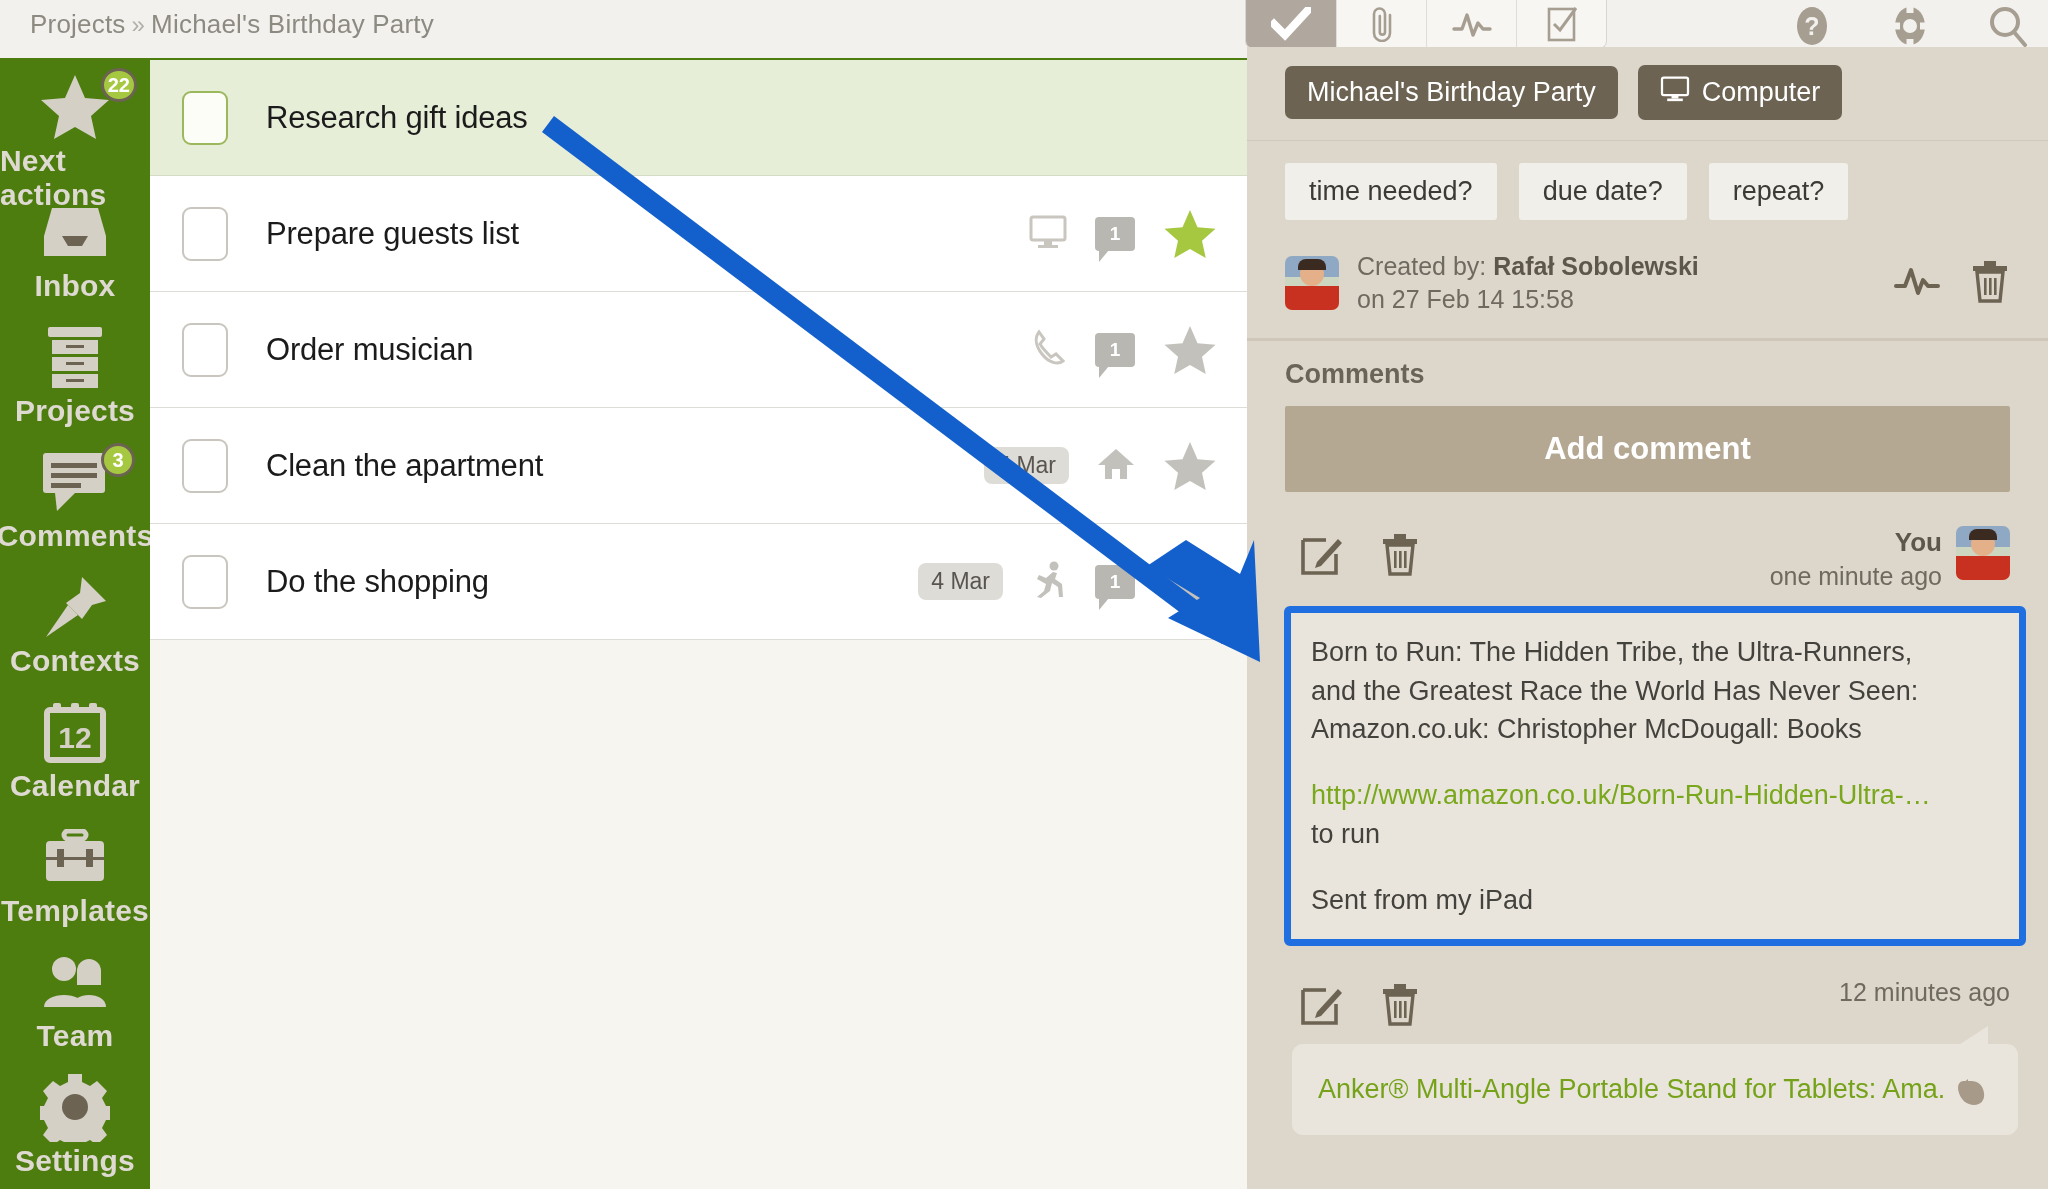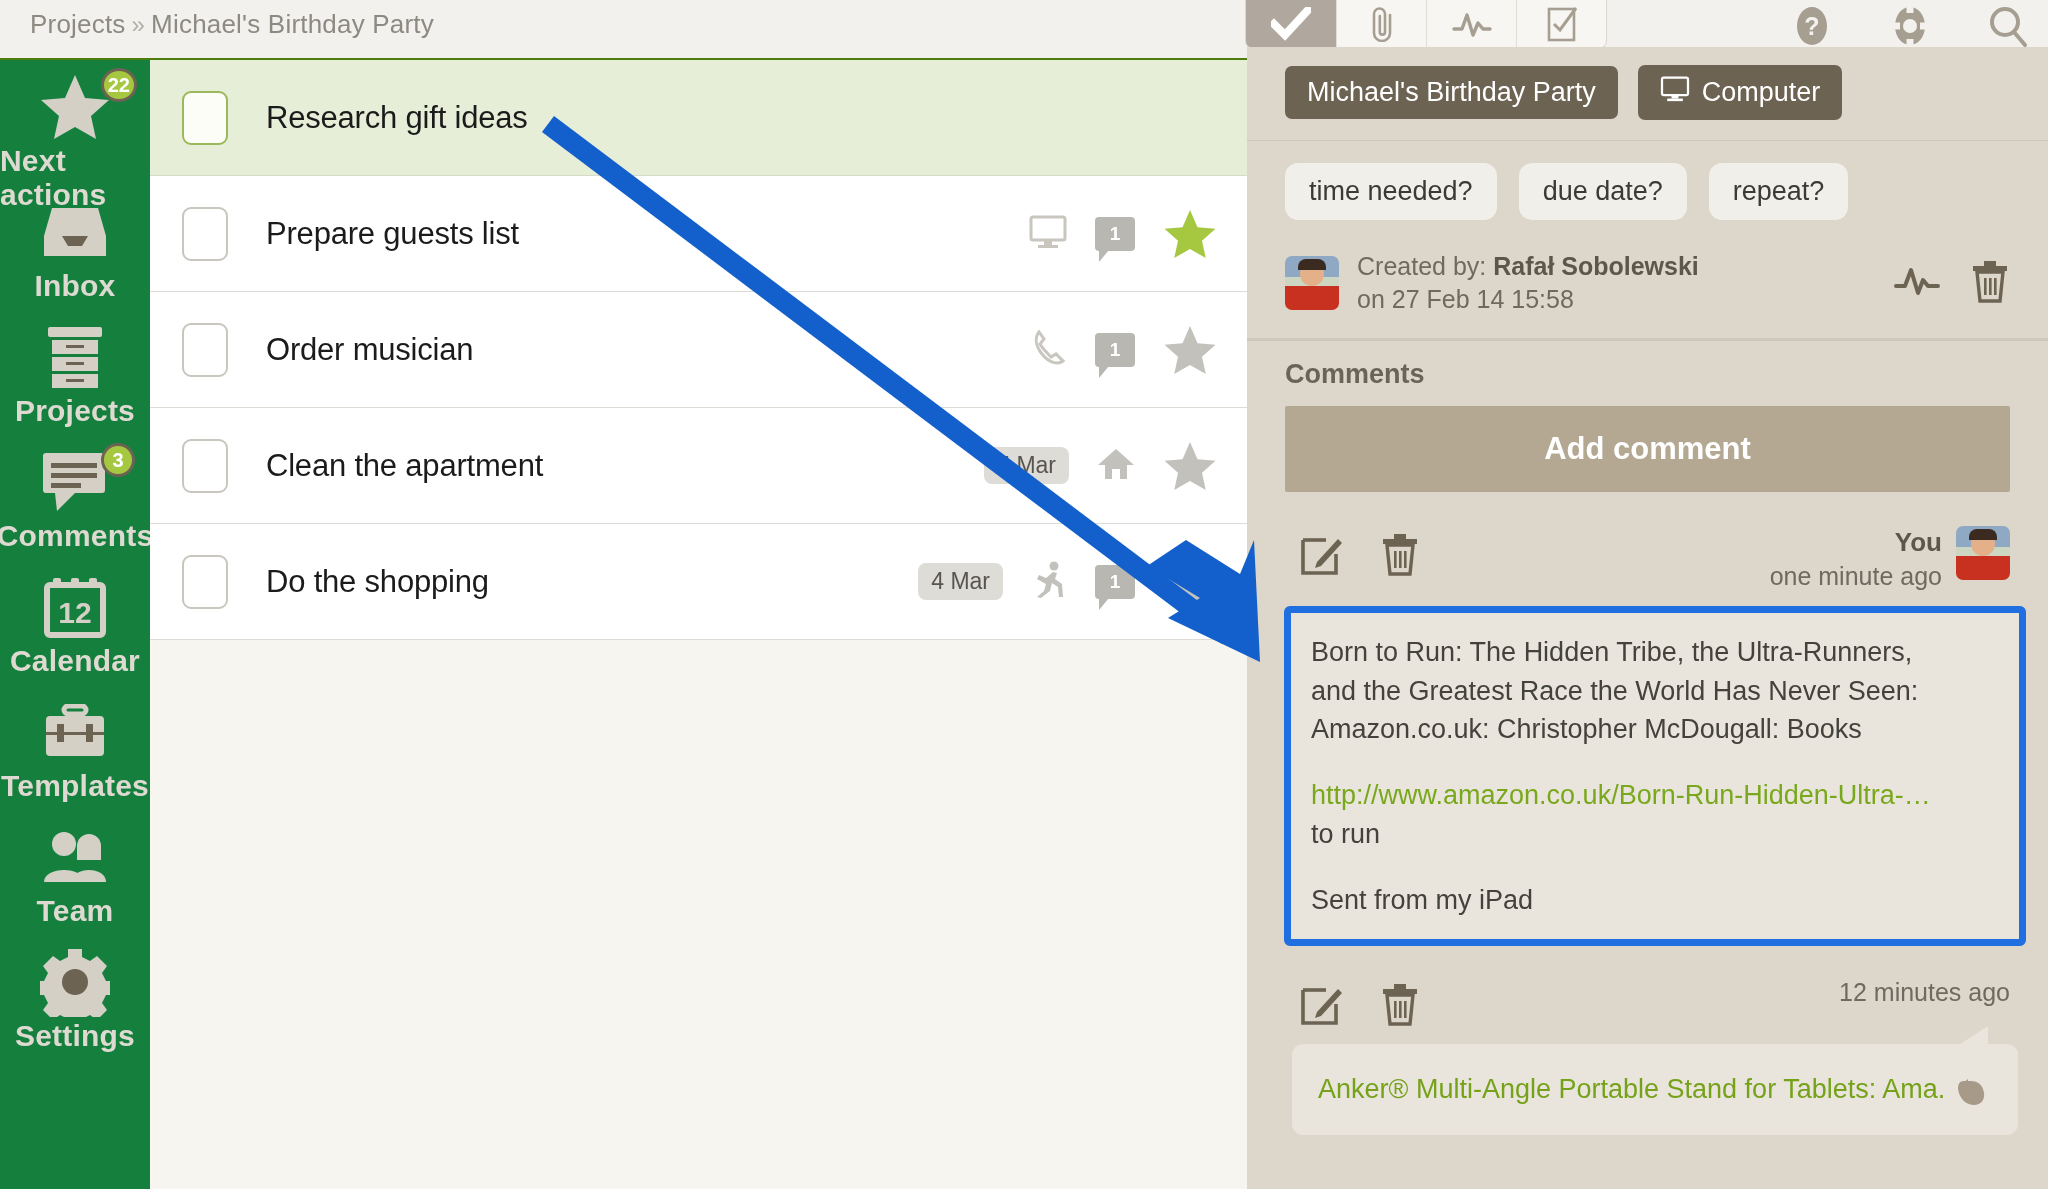--- a/index.html
+++ b/index.html
@@ -22,21 +22,21 @@
   .seg .cell{width:90px;height:48px;display:flex;align-items:center;justify-content:center;
              border-left:1px solid #e0ddd6;box-sizing:border-box;}
   .seg .cell:first-child{border-left:none;}
   .seg .cell.active{background:#b0a89e;}
   .seg .cell svg{display:block;}
 
   .toolicons{position:absolute;left:1790px;top:4px;display:flex;gap:54px;align-items:center;}
   .toolicons .ti{width:44px;height:44px;display:flex;align-items:center;justify-content:center;}
 
   
-  .sidebar{position:absolute;left:0;top:60px;width:150px;height:1129px;background:#15803d;}
+  .sidebar{position:absolute;left:0;top:60px;width:150px;height:1129px;background:#4d7c0f;}
   .navitem{position:relative;width:150px;height:125px;display:flex;flex-direction:column;
            align-items:center;justify-content:flex-start;padding-top:14px;box-sizing:border-box;}
   .navitem .ico{height:66px;display:flex;align-items:center;justify-content:center;position:relative;}
   .navitem .lbl{margin-top:4px;font-size:30px;font-weight:bold;color:#dedad2;letter-spacing:.2px;}
   .badge{position:absolute;top:-6px;right:-26px;min-width:34px;height:34px;border-radius:50%;
          background:#a6c841;border:3px solid #6c6353;color:#fff;font-size:20px;font-weight:bold;
          display:flex;align-items:center;justify-content:center;box-sizing:border-box;padding:0 4px;}
 
   
   .tasklist{position:absolute;left:150px;top:60px;width:1097px;height:1129px;background:#f7f5f0;
@@ -57,21 +57,21 @@
   .star{width:54px;height:52px;display:block;}
 
   
   .detail{position:absolute;left:1247px;top:47px;width:801px;height:1142px;background:#ddd6ca;
           overflow:hidden;}
   .tagrow{display:flex;align-items:center;gap:20px;padding:18px 38px 20px 38px;
           border-bottom:1px solid #d0c8ba;}
   .tag{background:#6c6353;color:#fff;border-radius:7px;padding:11px 22px;font-size:27px;
        display:flex;align-items:center;gap:12px;white-space:nowrap;}
   .qrow{display:flex;align-items:center;gap:22px;padding:22px 38px 24px 38px;}
-  .qbtn{background:#f1efe9;color:#3c3a36;border-radius:13px;padding:13px 24px;font-size:27px;
+  .qbtn{background:#f1efe9;color:#3c3a36;border-radius:3px;padding:13px 24px;font-size:27px;
         border:none;font-family:inherit;white-space:nowrap;}
 
   .createdrow{display:flex;align-items:center;padding:6px 38px 22px 38px;}
   .avatar{width:54px;height:54px;border-radius:7px;flex:none;overflow:hidden;position:relative;
           background:linear-gradient(#8fa9c4 0 38%,#cdd6c0 38% 55%,#c8311f 55% 100%);}
   .avatar:before{content:"";position:absolute;left:15px;top:6px;width:24px;height:24px;border-radius:50%;
                  background:#e3b089;}
   .avatar:after{content:"";position:absolute;left:13px;top:3px;width:28px;height:11px;border-radius:8px 8px 0 0;
                  background:#3b2a20;}
   .cmeta{margin-left:18px;font-size:25px;color:#6f6a60;line-height:1.32;}
@@ -221,20 +221,29 @@
             <path d="M14 42 L34 42 L16 60 Z" fill="#d4d0c6"></path>
             <rect x="10" y="12" width="46" height="5" fill="#6c6353"></rect>
             <rect x="10" y="22" width="46" height="5" fill="#6c6353"></rect>
             <rect x="10" y="32" width="30" height="5" fill="#6c6353"></rect>
           </svg>
         <span class="badge">3</span>
       </div>
       <div class="lbl">Comments</div>
     </div>
 
+    <div class="navitem">
+      <div class="ico">
+        <svg width="66" height="64" viewBox="0 0 66 64">
+            <path d="M40 2 L64 26 L50 30 L40 44 L24 28 L38 18 Z" fill="#d4d0c6"></path>
+            <path d="M26 30 L36 40 L4 62 Z" fill="#d4d0c6"></path>
+          </svg>
+      </div>
+      <div class="lbl">Contexts</div>
+    </div>
 
     <div class="navitem">
       <div class="ico">
         <svg width="62" height="62" viewBox="0 0 62 62">
             <rect x="9" y="2" width="8" height="10" rx="2" fill="#d4d0c6"></rect>
             <rect x="27" y="2" width="8" height="10" rx="2" fill="#d4d0c6"></rect>
             <rect x="45" y="2" width="8" height="10" rx="2" fill="#d4d0c6"></rect>
             <rect x="3" y="9" width="56" height="50" rx="3" stroke="#d4d0c6" stroke-width="6" fill="none"></rect>
             <text x="31" y="47" text-anchor="middle" font-size="30" font-weight="bold" fill="#d4d0c6" font-family="Liberation Sans, sans-serif">12</text>
           </svg>

